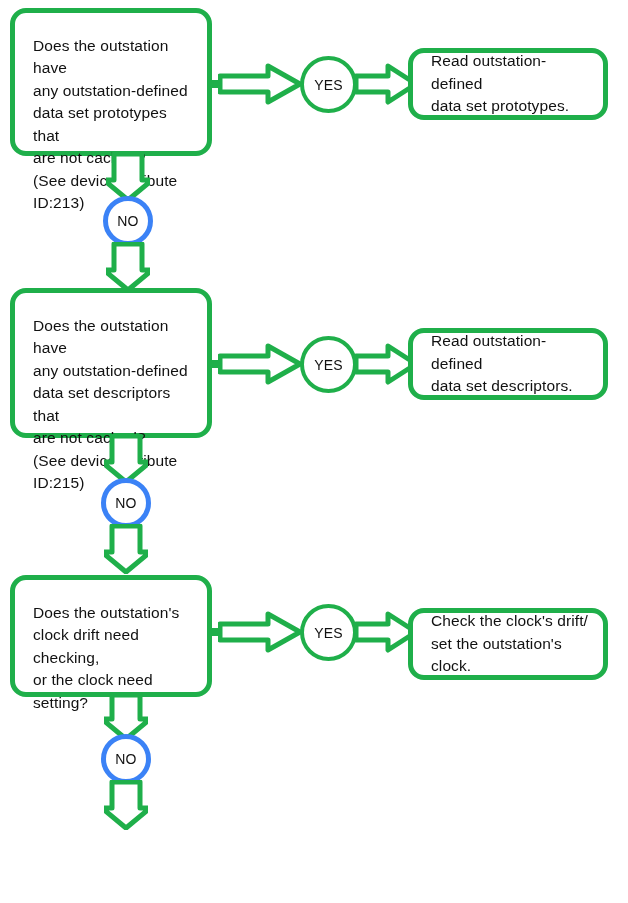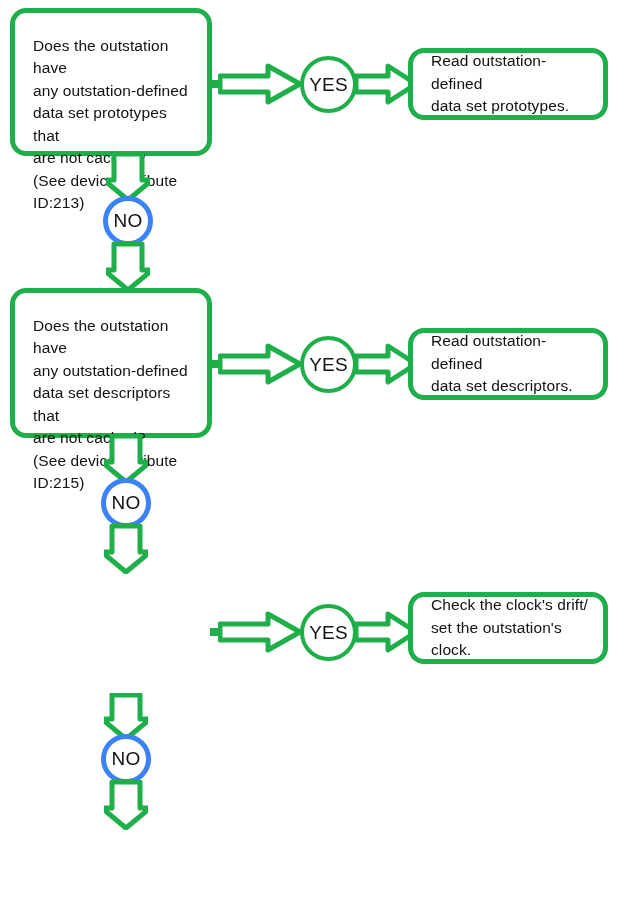--- a/index.html
+++ b/index.html
@@ -43,21 +43,21 @@
   }
   
   .badge {
     position: absolute;
     box-sizing: border-box;
     border-radius: 50%;
     background: #ffffff;
     display: flex;
     align-items: center;
     justify-content: center;
-    font-size: 19px;
+    font-size: 14px;
     color: #111111;
     letter-spacing: 0.2px;
   }
   .badge.yes {
     border: 4px solid #1FAF4A;
   }
   .badge.no {
     border: 5px solid #3b82f6;
   }
   
@@ -164,40 +164,45 @@
   <div class="badge no" style="left:101px; top:478px; width:50px; height:50px;">
     <span>NO</span>
   </div>
 
   <div class="arrow" style="left:104px; top:524px;">
     <svg width="44" height="50" viewBox="0 0 44 50">
       <path d="M8,2 L8,28 L-2,28 L22,48 L46,28 L36,28 L36,2 Z" fill="#ffffff" stroke="#1FAF4A" stroke-width="5" stroke-linejoin="round"></path>
     </svg>
   </div>
 
+  <div class="node decision" style="left:10px; top:575px; width:202px; height:122px;">
+    <div class="node-text">Does the outstation's
+clock drift need checking,
+or the clock need setting?</div>
+  </div>
 
   <div class="stub" style="left:210px; top:628px; width:12px; height:8px;"></div>
 
   <div class="arrow" style="left:218px; top:610px;">
     <svg width="86" height="44" viewBox="0 0 86 44">
       <path d="M2,14 L50,14 L50,4 L82,22 L50,40 L50,30 L2,30 Z" fill="#ffffff" stroke="#1FAF4A" stroke-width="5" stroke-linejoin="round"></path>
     </svg>
   </div>
 
   <div class="badge yes" style="left:300px; top:604px; width:57px; height:57px;">
     <span>YES</span>
   </div>
 
   <div class="arrow" style="left:354px; top:610px;">
     <svg width="66" height="44" viewBox="0 0 66 44">
       <path d="M2,14 L34,14 L34,4 L62,22 L34,40 L34,30 L2,30 Z" fill="#ffffff" stroke="#1FAF4A" stroke-width="5" stroke-linejoin="round"></path>
     </svg>
   </div>
 
-  <div class="node action" style="left:408px; top:592px; width:200px; height:72px;">
+  <div class="node action" style="left:408px; top:608px; width:200px; height:72px;">
     <div class="node-text">Check the clock's drift/
 set the outstation's clock.</div>
   </div>
 
   <div class="arrow" style="left:104px; top:693px;">
     <svg width="44" height="48" viewBox="0 0 44 48">
       <path d="M8,2 L8,26 L-2,26 L22,46 L46,26 L36,26 L36,2 Z" fill="#ffffff" stroke="#1FAF4A" stroke-width="5" stroke-linejoin="round"></path>
     </svg>
   </div>
 

